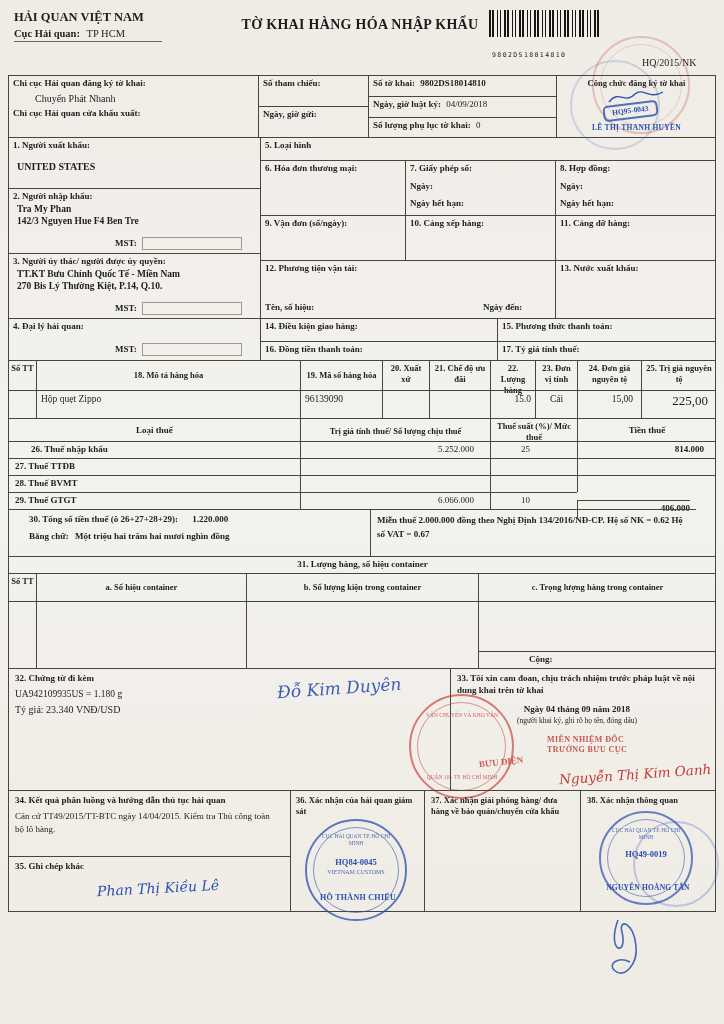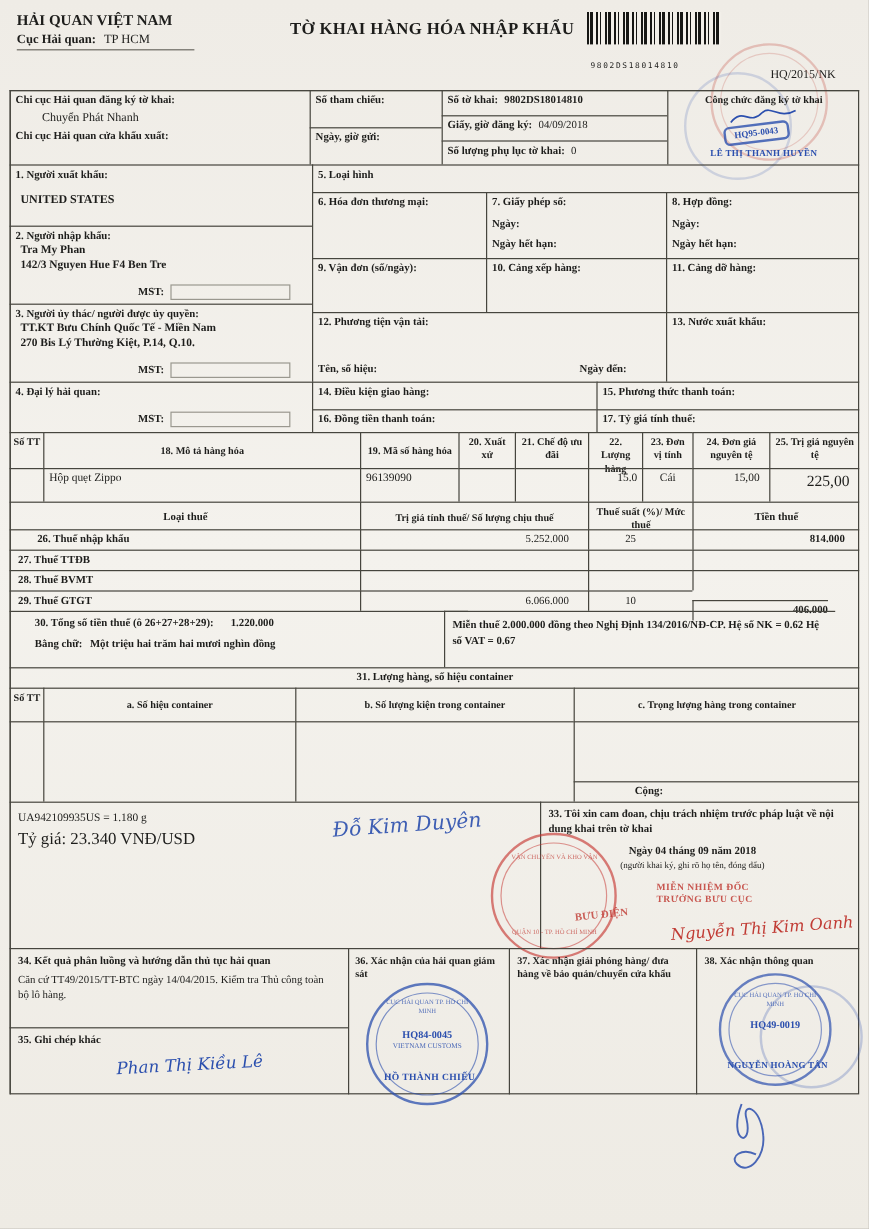--- a/index.html
+++ b/index.html
@@ -52,21 +52,21 @@
     <span class="b">Số tham chiếu:</span>
   </div>
   <div class="cell" style="left:258px;top:106px;width:110px;height:31px">
     <span class="b">Ngày, giờ gửi:</span>
   </div>
   <div class="cell" style="left:368px;top:75px;width:188px;height:21px">
     <span class="b">Số tờ khai:</span>
     <span class="b" style="margin-left:3px">9802DS18014810</span>
   </div>
   <div class="cell" style="left:368px;top:96px;width:188px;height:21px">
-    <span class="b">Giấy, giờ đăng ký:</span>
+    <span class="b">Ngày, giờ luật ký:</span>
     <span style="margin-left:3px">04/09/2018</span>
   </div>
   <div class="cell" style="left:368px;top:117px;width:188px;height:20px">
     <span class="b">Số lượng phụ lục tờ khai:</span>
     <span style="margin-left:3px">0</span>
   </div>
   <div class="cell" style="left:556px;top:75px;width:160px;height:62px;text-align:center">
     <div class="b" style="font-size:8.5px">Công chức đăng ký tờ khai</div>
     <svg width="62" height="20" style="position:absolute;left:48px;top:11px" viewBox="0 0 62 20">
       <path d="M4,15 C14,2 20,18 30,7 C38,0 44,13 58,5" stroke="#2b4fae" fill="none" stroke-width="1.4"></path>
@@ -212,22 +212,23 @@
   <div class="cell b c" style="left:36px;top:573px;width:210px;height:28px;font-size:8.5px;padding-top:8px">a. Số hiệu container</div>
   <div class="cell b c" style="left:246px;top:573px;width:232px;height:28px;font-size:8.5px;padding-top:8px">b. Số lượng kiện trong container</div>
   <div class="cell b c" style="left:478px;top:573px;width:238px;height:28px;font-size:8.5px;padding-top:8px">c. Trọng lượng hàng trong container</div>
   <div class="cell" style="left:8px;top:601px;width:28px;height:67px"></div>
   <div class="cell" style="left:36px;top:601px;width:210px;height:67px"></div>
   <div class="cell" style="left:246px;top:601px;width:232px;height:67px"></div>
   <div class="cell" style="left:478px;top:601px;width:238px;height:50px"></div>
   <div class="cell b" style="left:478px;top:651px;width:238px;height:17px;padding-left:50px">Cộng:</div>
 
   <div class="cell" style="left:8px;top:668px;width:442px;height:122px;padding:4px 6px">
+    <div class="b">32. Chứng từ đi kèm</div>
     <div style="margin-top:3px;font-size:9.5px">UA942109935US = 1.180 g</div>
-    <div style="margin-top:3px;font-size:14px">Tỷ giá: 23.340 VNĐ/USD</div>
+    <div style="margin-top:3px;font-size:10px">Tỷ giá: 23.340 VNĐ/USD</div>
     <div class="sig" style="position:absolute;left:268px;top:8px;font-size:17px;transform:rotate(-4deg);opacity:.9">Đỗ Kim Duyên</div>
   </div>
 
   <div class="cell" style="left:450px;top:668px;width:266px;height:122px;padding:4px 6px">
     <div class="b" style="width:250px">33. Tôi xin cam đoan, chịu trách nhiệm trước pháp luật về nội dung khai trên tờ khai</div>
     <div class="b c" style="margin-top:8px;width:240px">Ngày 04  tháng 09  năm 2018</div>
     <div class="c" style="font-size:7.5px;width:240px">(người khai ký, ghi rõ họ tên, đóng dấu)</div>
 
     <div class="b red" style="position:absolute;left:96px;top:66px;font-size:8px;opacity:.85;letter-spacing:.4px">MIỄN NHIỆM ĐỐC</div>
     <div class="b red" style="position:absolute;left:96px;top:76px;font-size:8px;opacity:.85;letter-spacing:.4px">TRƯỞNG BƯU CỤC</div>

